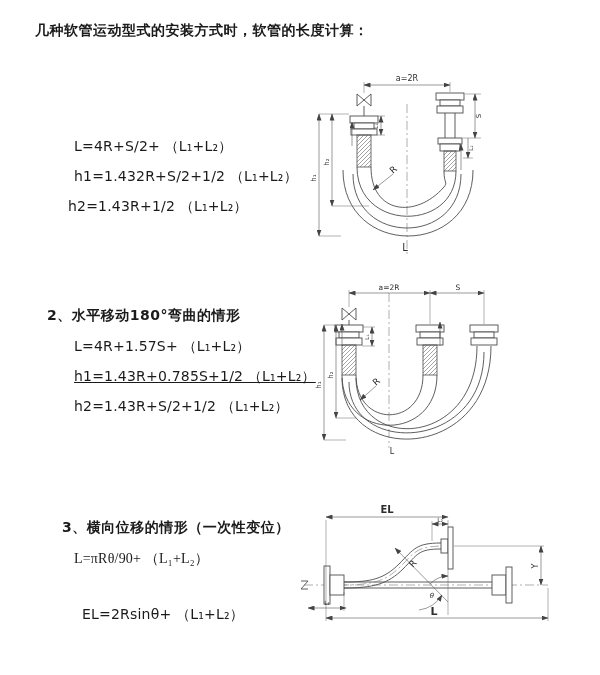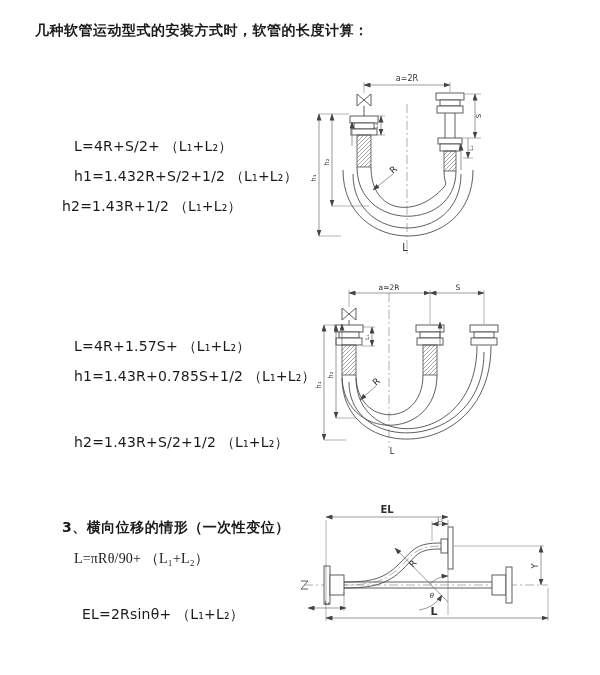--- a/index.html
+++ b/index.html
@@ -21,25 +21,26 @@
 </style>
 </head>
 <body>
 
 <div class="page">
 
   <div class="abs title" style="left:35px;top:22px;">几种软管运动型式的安装方式时，软管的长度计算：</div>
 
   <div class="abs formula" style="left:74px;top:138px;">L=4R+S/2+ （L₁+L₂）</div>
   <div class="abs formula" style="left:74px;top:168px;">h1=1.432R+S/2+1/2 （L₁+L₂）</div>
-  <div class="abs formula" style="left:62px;top:198px;">h2=1.43R+1/2 （L₁+L₂）</div>
-
+  <div class="abs formula" style="left:68px;top:198px;">h2=1.43R+1/2 （L₁+L₂）</div>
+
+  <div class="abs heading" style="left:47px;top:307px;">2、水平移动180°弯曲的情形</div>
   <div class="abs formula" style="left:74px;top:338px;">L=4R+1.57S+ （L₁+L₂）</div>
-  <div class="abs formula" style="left:74px;top:368px;">h1=1.43R+0.785S+1/2 （L₁+L₂）</div>
-  <div class="abs formula" style="left:74px;top:398px;margin-top:36px;">h2=1.43R+S/2+1/2 （L₁+L₂）</div>
+  <div class="abs formula" style="left:74px;top:368px;text-decoration:underline;">h1=1.43R+0.785S+1/2 （L₁+L₂）</div>
+  <div class="abs formula" style="left:74px;top:398px;">h2=1.43R+S/2+1/2 （L₁+L₂）</div>
 
   <div class="abs heading" style="left:62px;top:519px;">3、横向位移的情形（一次性变位）</div>
   <div class="abs formula" style="left:74px;top:550px;font-family:Liberation Serif, serif;">L=πRθ/90+ （L₁+L₂）</div>
   <div class="abs formula" style="left:82px;top:606px;">EL=2Rsinθ+ （L₁+L₂）</div>
 
   <svg style="left:305px;top:66px;" width="240" height="198" viewBox="0 0 240 198">
     <defs>
       <marker id="a1" markerWidth="7" markerHeight="5" refX="6.5" refY="2.5" orient="auto-start-reverse" markerUnits="userSpaceOnUse">
         <path d="M0,0 L7,2.5 L0,5 Z" fill="#444"></path>
       </marker>

